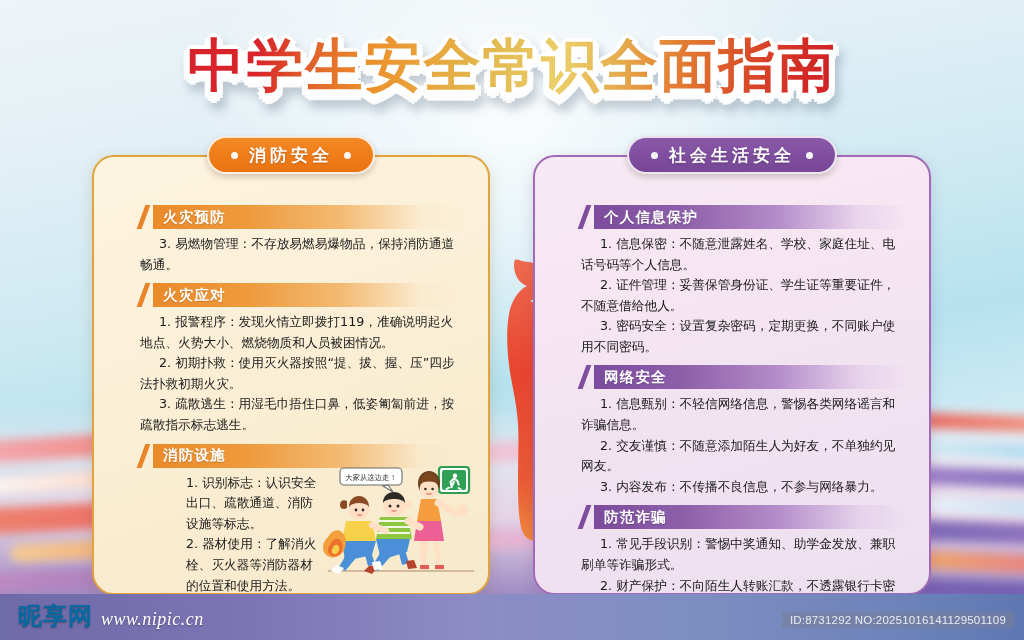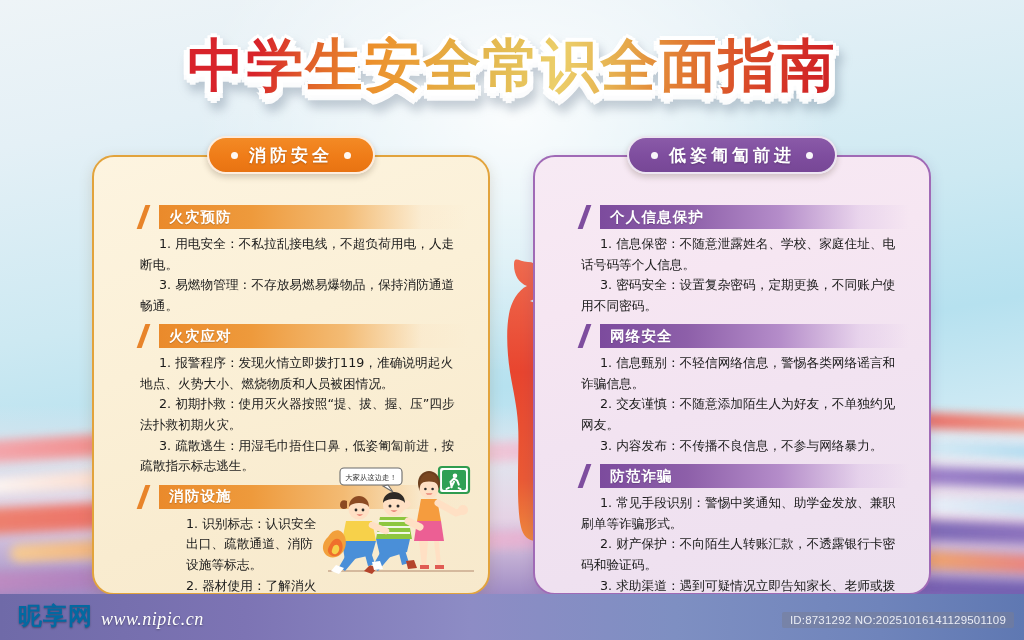--- a/index.html
+++ b/index.html
@@ -120,21 +120,20 @@
     opacity:.95;
   }
 
   
   .sec-head {
     display:flex; align-items:center;
     height:20px;
     margin:10px 0 7px 22px;
     padding-left:0;
     position:relative;
-    gap:6px;
   }
   .sec-slash {
     width:15px; height:24px; flex:none;
     margin-right:2px;
   }
   .sec-slash i {
     display:block; width:5px; height:24px;
     transform:skewX(-20deg);
     margin-left:5px;
   }
@@ -261,21 +260,20 @@
       <div class="sec-fire">
         <div class="sec-head">
           <span class="sec-slash">
               <i></i>
             </span>
           <span class="sec-bar">
             <span class="sec-title">火灾预防</span>
           </span>
         </div>
         <ul class="sec-list">
-          <li>1. 用电安全：不私拉乱接电线，不超负荷用电，人走断电。</li>
           <li>3. 易燃物管理：不存放易燃易爆物品，保持消防通道畅通。</li>
         </ul>
       </div>
 
       <div class="sec-fire">
         <div class="sec-head">
           <span class="sec-slash">
               <i></i>
             </span>
           <span class="sec-bar">
@@ -392,20 +390,21 @@
         <div class="sec-head">
           <span class="sec-slash">
               <i></i>
             </span>
           <span class="sec-bar">
             <span class="sec-title">个人信息保护</span>
           </span>
         </div>
         <ul class="sec-list">
           <li>1. 信息保密：不随意泄露姓名、学校、家庭住址、电话号码等个人信息。</li>
+          <li>2. 证件管理：妥善保管身份证、学生证等重要证件，不随意借给他人。</li>
           <li>3. 密码安全：设置复杂密码，定期更换，不同账户使用不同密码。</li>
         </ul>
       </div>
 
       <div class="sec-social">
         <div class="sec-head">
           <span class="sec-slash">
               <i></i>
             </span>
           <span class="sec-bar">
@@ -432,21 +431,21 @@
           <li>1. 常见手段识别：警惕中奖通知、助学金发放、兼职刷单等诈骗形式。</li>
           <li>2. 财产保护：不向陌生人转账汇款，不透露银行卡密码和验证码。</li>
           <li>3. 求助渠道：遇到可疑情况立即告知家长、老师或拨打110报警。</li>
         </ul>
       </div>
 
     </div>
 
     <div class="pill pill-social">
       <span class="pill-dot"></span>
-      <span class="pill-text">低姿匍匐前进</span>
+      <span class="pill-text">社会生活安全</span>
       <span class="pill-dot"></span>
     </div>
   </section>
 
   <div class="bg-bottombar"></div>
 
   <div class="wm-left">
     <span class="wm-logo">昵享网</span>
     <span class="wm-url">www.nipic.cn</span>
   </div>

